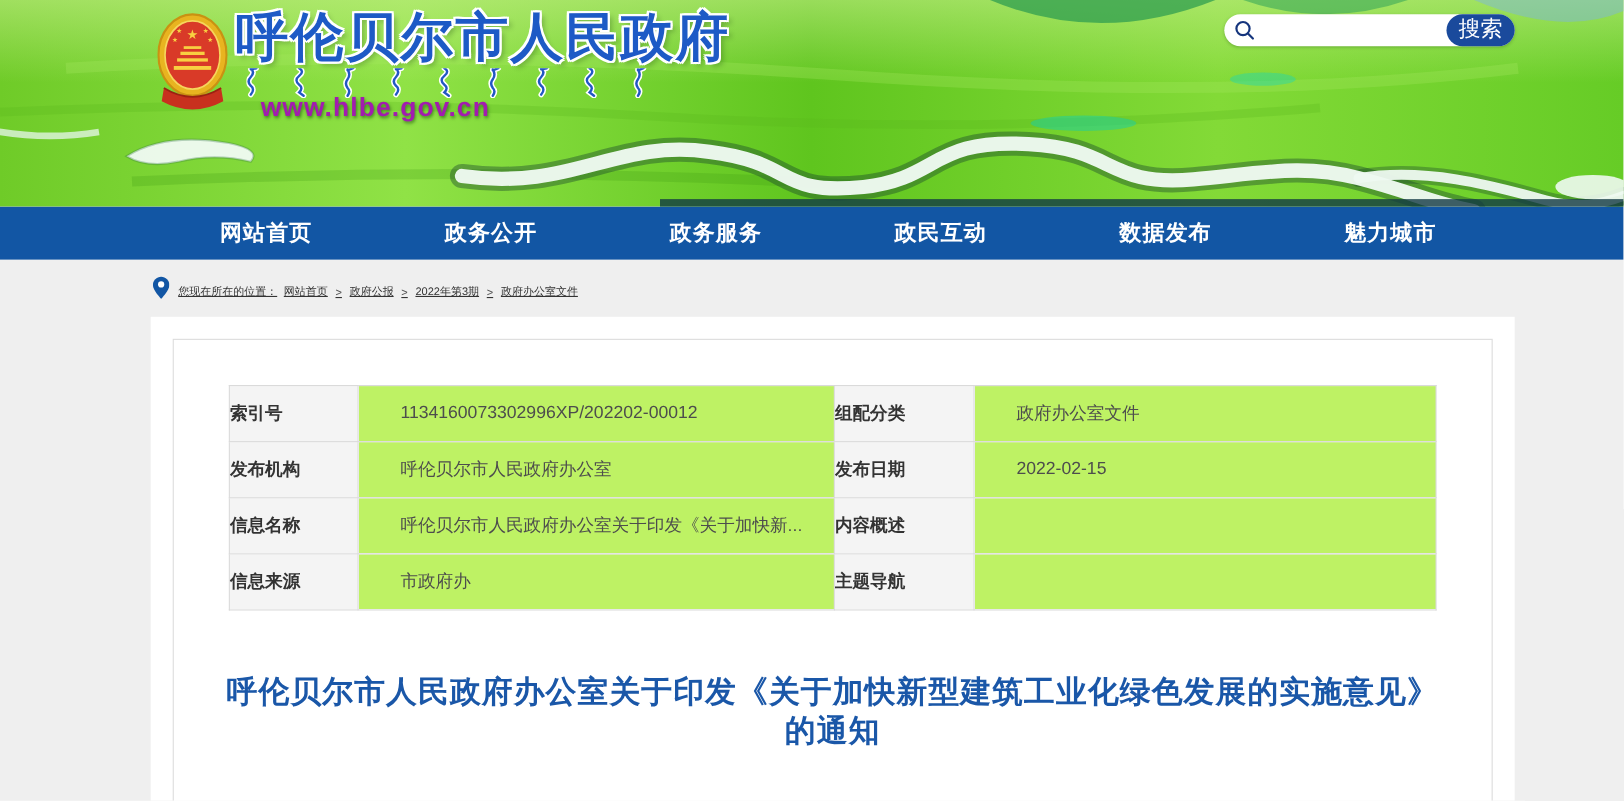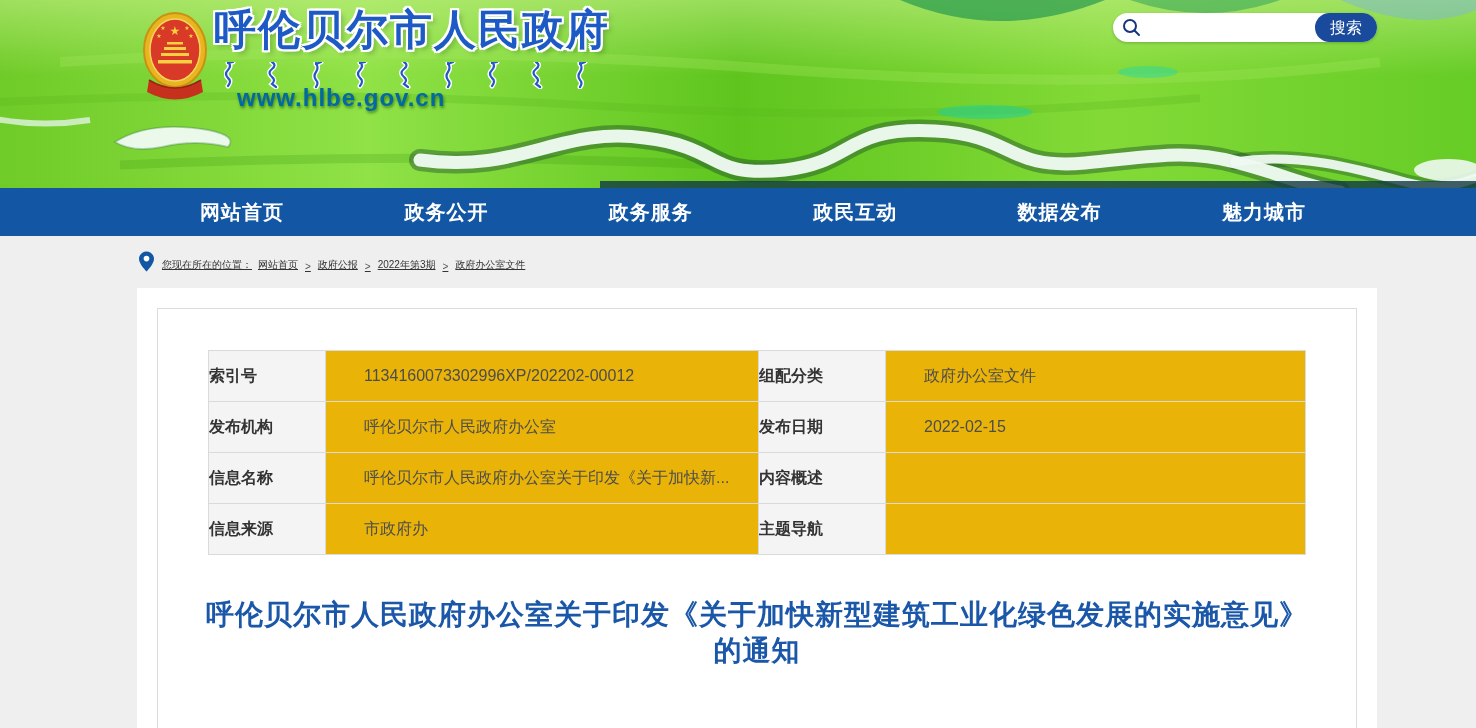--- a/index.html
+++ b/index.html
@@ -11,46 +11,46 @@
     overflow:hidden;
     color:#333;
   }
 
   
   .banner { position:absolute; top:0; left:0; width:1476px; height:188px; overflow:hidden; }
   .banner-bg { position:absolute; top:0; left:0; width:100%; height:100%; display:block; }
   .emblem { position:absolute; left:143px; top:8px; width:64px; height:100px; }
   .site-title {
     position:absolute; left:214px; top:2px;
-    font-size:42px; font-weight:bold; letter-spacing:2px;
+    font-size:48px; font-weight:bold; letter-spacing:2px;
     color:#1d5ac6; white-space:nowrap; cursor:pointer;
     text-shadow:-2px 0 0 #fff, 2px 0 0 #fff, 0 -2px 0 #fff, 0 2px 0 #fff,
                 -2px -2px 0 #fff, 2px 2px 0 #fff, -2px 2px 0 #fff, 2px -2px 0 #fff,
                 4px 4px 5px rgba(0,40,0,.25);
   }
   .mongolian { position:absolute; left:224px; top:62px; width:376px; height:27px; }
   .site-url {
     position:absolute; left:237px; top:84px;
-    font-size:24px; font-weight:bold; letter-spacing:1px; color:#0369a1;
+    font-size:24px; font-weight:bold; letter-spacing:1px; color:#a21caf;
     text-shadow:1px 2px 3px rgba(10,60,10,.55);
   }
   .search-bar {
     position:absolute; left:1113px; top:13px; width:264px; height:29px;
     background:#fff; border-radius:15px;
     display:flex; align-items:center;
     box-shadow:0 1px 3px rgba(0,40,0,.25);
   }
   .search-bar .mag { margin-left:9px; flex:0 0 auto; display:block; }
   .search-input {
     flex:1 1 auto; min-width:0; height:25px; border:none; outline:none;
     background:transparent; font-size:14px; padding:0 6px; color:#333;
   }
   .search-btn {
     flex:0 0 auto; width:62px; height:29px; border:none; cursor:pointer;
-    background:#1a4a9c; color:#fff; font-size:16px; border-radius:15px;
+    background:#1a4a9c; color:#fff; font-size:20px; border-radius:15px;
     font-family:inherit; line-height:29px; text-align:center;
   }
 
   
   .nav {
     position:absolute; top:188px; left:0; width:1476px; height:48px;
     background:#1256a4;
     display:flex; justify-content:space-between; align-items:center;
     padding:0 170px 0 200px;
   }
@@ -83,24 +83,24 @@
     border-collapse:collapse; table-layout:fixed;
     margin:41px 0 0 50px; width:1097px;
   }
   table.meta td {
     border:1px solid #dadada; height:51px; font-size:16px;
     overflow:hidden; white-space:nowrap;
   }
   td.label-cell {
     background:#f4f4f4; font-weight:bold; color:#333;
   }
-  td.value-cell { background:#eab308; color:#4d4d4d; padding-left:38px; text-overflow:ellipsis; }
+  td.value-cell { background:#bef264; color:#4d4d4d; padding-left:38px; text-overflow:ellipsis; }
 
   .article-title {
-    width:1104px; margin:42px auto 0; text-align:center;
+    width:1104px; margin:56px auto 0; text-align:center;
     font-size:28px; line-height:36px; font-weight:bold; color:#1a57a8;
     letter-spacing:1px;
   }
 </style>
 </head>
 <body>
 
 <div class="banner">
   <svg class="banner-bg" viewBox="0 0 1476 188" preserveAspectRatio="none">
     <defs>

